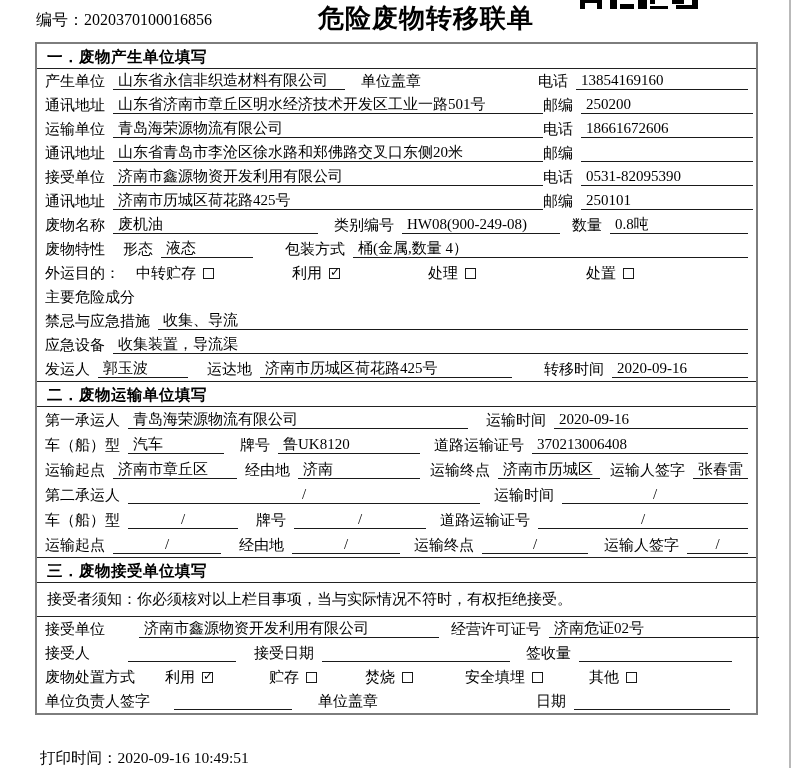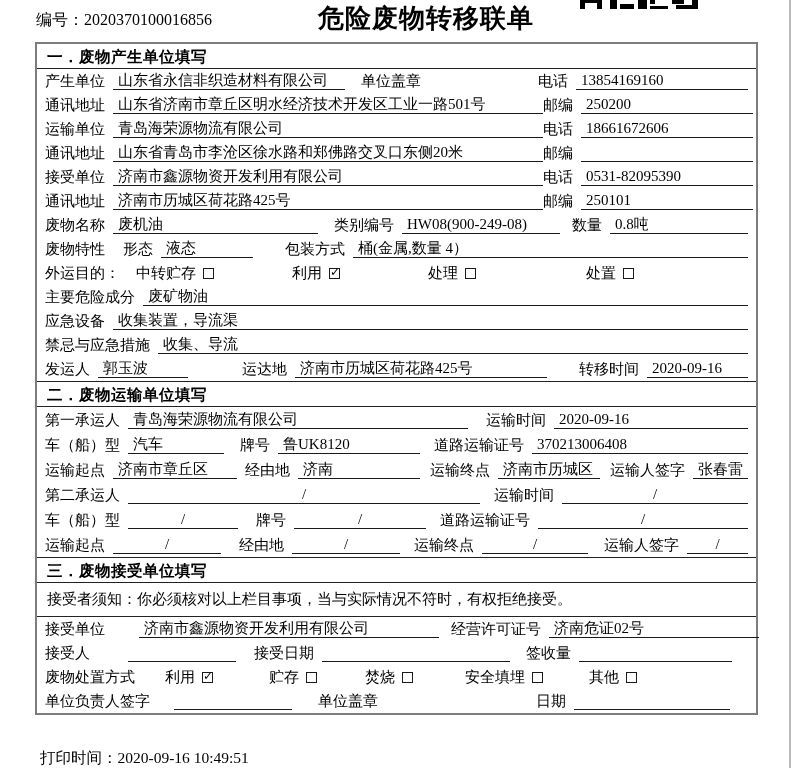--- a/index.html
+++ b/index.html
@@ -143,37 +143,36 @@
           <span class="cb"></span>
         </span>
         <span class="opt" style="margin-left:110px">
           <span>处置</span>
           <span class="cb"></span>
         </span>
       </div>
 
       <div class="row">
         <span class="lbl">主要危险成分</span>
-        <span class="u grow">废矿物油</span>
+      </div>
+
+      <div class="row">
+        <span class="lbl">禁忌与应急措施</span>
+        <span class="u grow">收集、导流</span>
       </div>
 
       <div class="row">
         <span class="lbl">应急设备</span>
         <span class="u grow">收集装置，导流渠</span>
       </div>
 
       <div class="row">
-        <span class="lbl">禁忌与应急措施</span>
-        <span class="u grow">收集、导流</span>
-      </div>
-
-      <div class="row">
         <span class="lbl">发运人</span>
         <span class="u" style="width:90px">郭玉波</span>
-        <span class="lbl" style="margin-left:54px">运达地</span>
+        <span class="lbl" style="margin-left:19px">运达地</span>
         <span class="u" style="width:252px">济南市历城区荷花路425号</span>
         <span class="lbl" style="margin-left:32px">转移时间</span>
         <span class="u grow">2020-09-16</span>
       </div>
     </div>
 
     <div class="sec2">
       <div class="sec-hd">二．废物运输单位填写</div>
 
       <div class="row">

